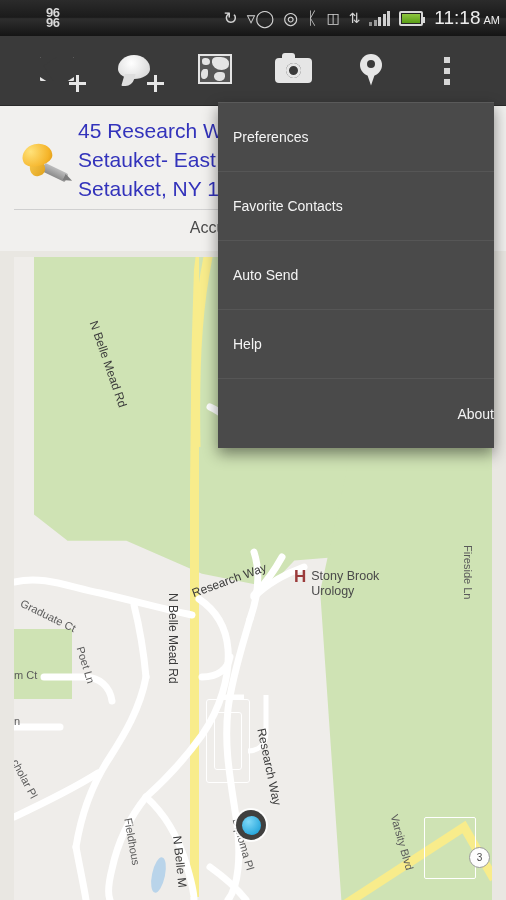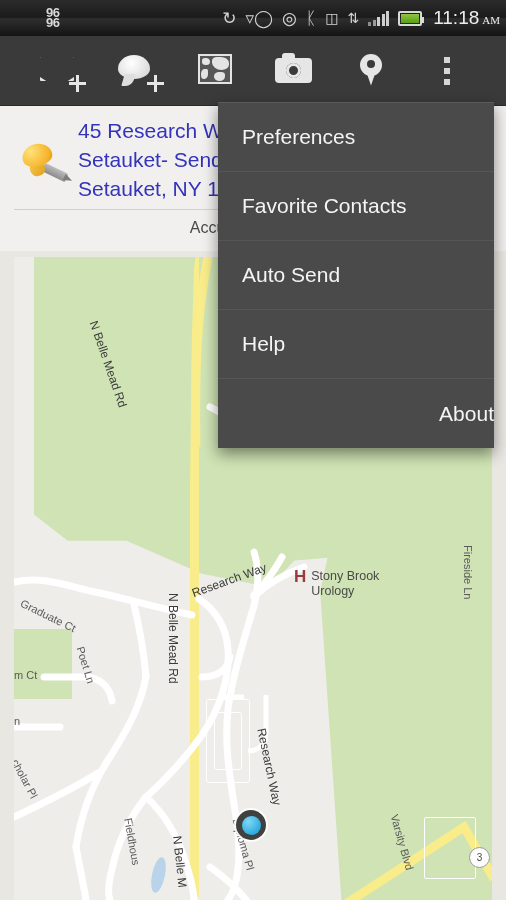--- a/index.html
+++ b/index.html
@@ -26,21 +26,21 @@
   .sb-bars i:nth-child(4){height:12px}
   .sb-bars i:nth-child(5){height:15px}
   .sb-batt { width:24px; height:15px; border:2px solid #d9d9d9; border-radius:2px;
     position:relative; display:flex; align-items:center; padding:1px; }
   .sb-batt::after { content:""; position:absolute; right:-4px; top:4px; width:2px;
     height:6px; background:#d9d9d9; }
   .sb-batt i { display:block; width:100%; height:100%;
     background:linear-gradient(to bottom,#8ec63f,#5a9e18); }
   .sb-time { color:#ededed; font-size:19px; letter-spacing:0px; padding-left:2px;
     display:flex; align-items:baseline; gap:3px; }
-  .sb-ampm { font-size:11px;font-family:Liberation Serif, serif; }
+  .sb-ampm { font-size:11px; }
 
   
   .actionbar { position:absolute; left:0; top:36px; width:506px; height:70px;
     background:#3a3a3a; display:flex; align-items:center;
     border-bottom:1px solid #2a2a2a; }
   .ab-item { flex:0 0 auto; width:78px; height:70px; display:flex;
     align-items:center; justify-content:center; }
   .ab-item:first-child { margin-left:24px; }
   .ab-ic { position:relative; width:46px; height:40px; }
 
@@ -143,22 +143,22 @@
   .shield { position:absolute; right:-8px; top:848px; width:21px; height:21px;
     border-radius:50%; background:#fdfdfd; border:1.6px solid #9a9a9a;
     font-size:10px; color:#4a4a4a; display:flex; align-items:center;
     justify-content:center; }
   .lot { position:absolute; border:1.5px solid #ffffff; }
 
   
   .menu { position:absolute; left:218px; top:102px; width:276px;
     background:#4a4a4a; box-shadow:0 6px 14px rgba(0,0,0,.45);
     border-top:1px solid #5a5a5a; }
-  .menu-item { height:69px; display:flex; align-items:center; padding-left:24px;
-    color:#f4f4f4; font-size:21px; border-bottom:1px solid #565656; }
+  .menu-item { height:69px; display:flex; align-items:center; padding-left:15px;
+    color:#f4f4f4; font-size:14px; border-bottom:1px solid #565656; }
   .menu-item:last-child { border-bottom:none;justify-content:flex-end; }
 </style>
 </head>
 <body>
 
 <div id="app">
 
   <div class="statusbar">
     <div class="sb-badge">
       <span>96</span>
@@ -234,21 +234,21 @@
 
   <div class="info">
     <div class="info-row">
       <div class="pin-img">
         <span class="pin-needle"></span>
         <span class="pin-stem"></span>
         <span class="pin-head"></span>
       </div>
       <div class="addr">
         <div>45 Research Way</div>
-        <div>Setauket- Send</div>
+        <div>Setauket- East</div>
         <div>Setauket, NY 11733</div>
       </div>
     </div>
     <div class="hr"></div>
     <div class="accuracy">Accuracy is 9 feet</div>
   </div>
 
   <div class="map">
     <div class="map-frame">
 

